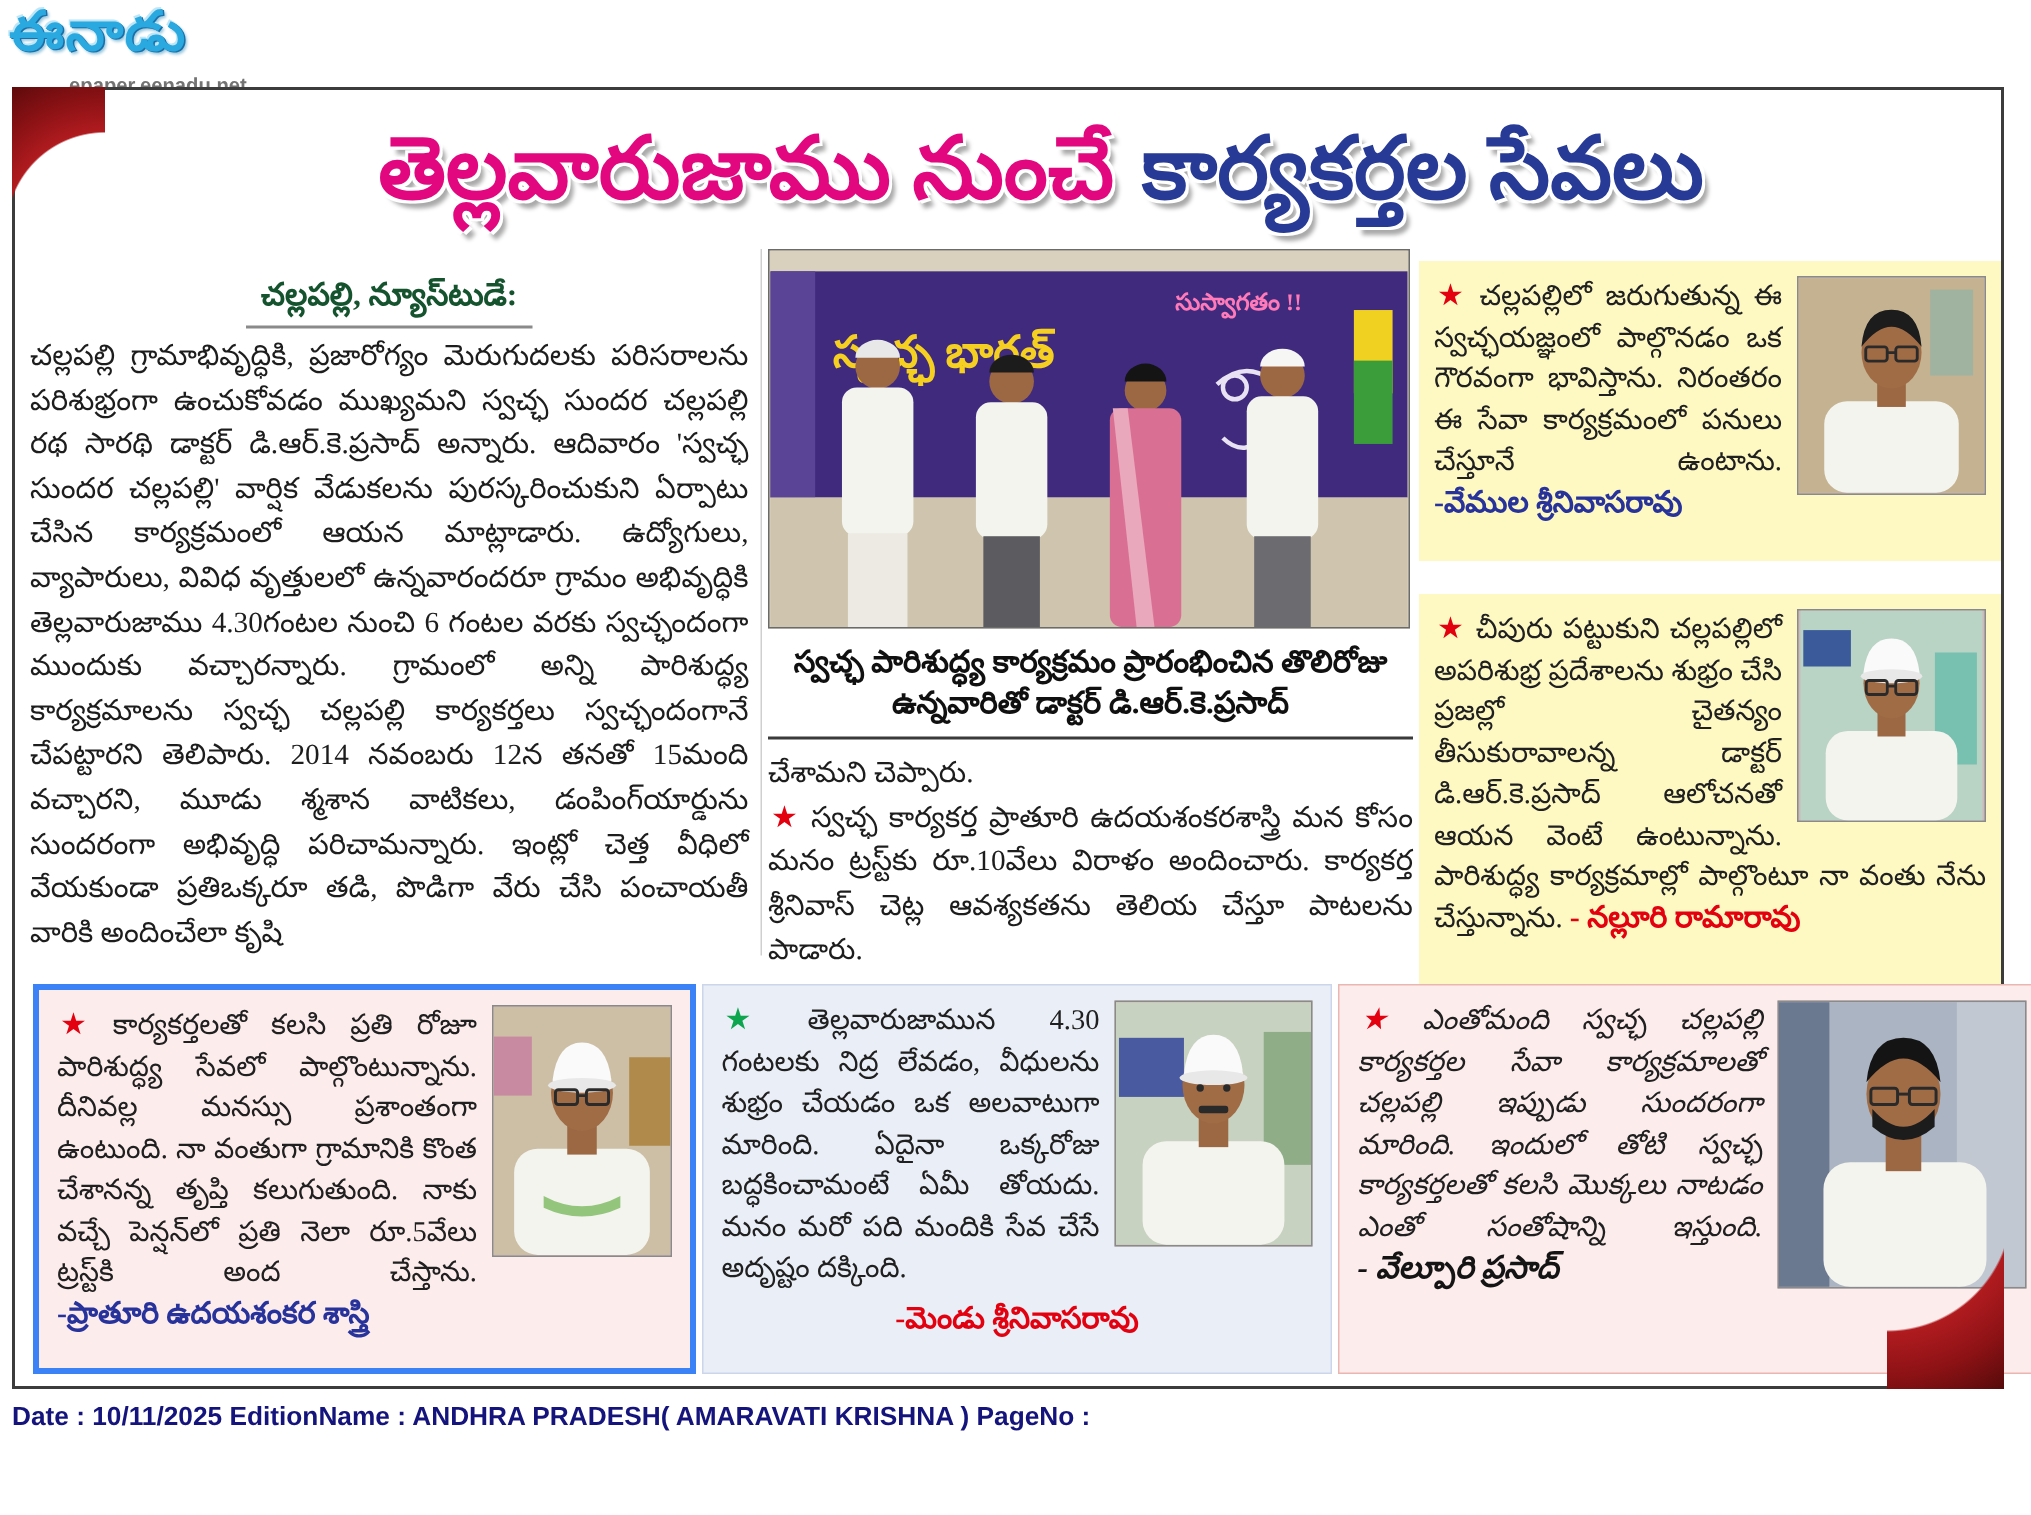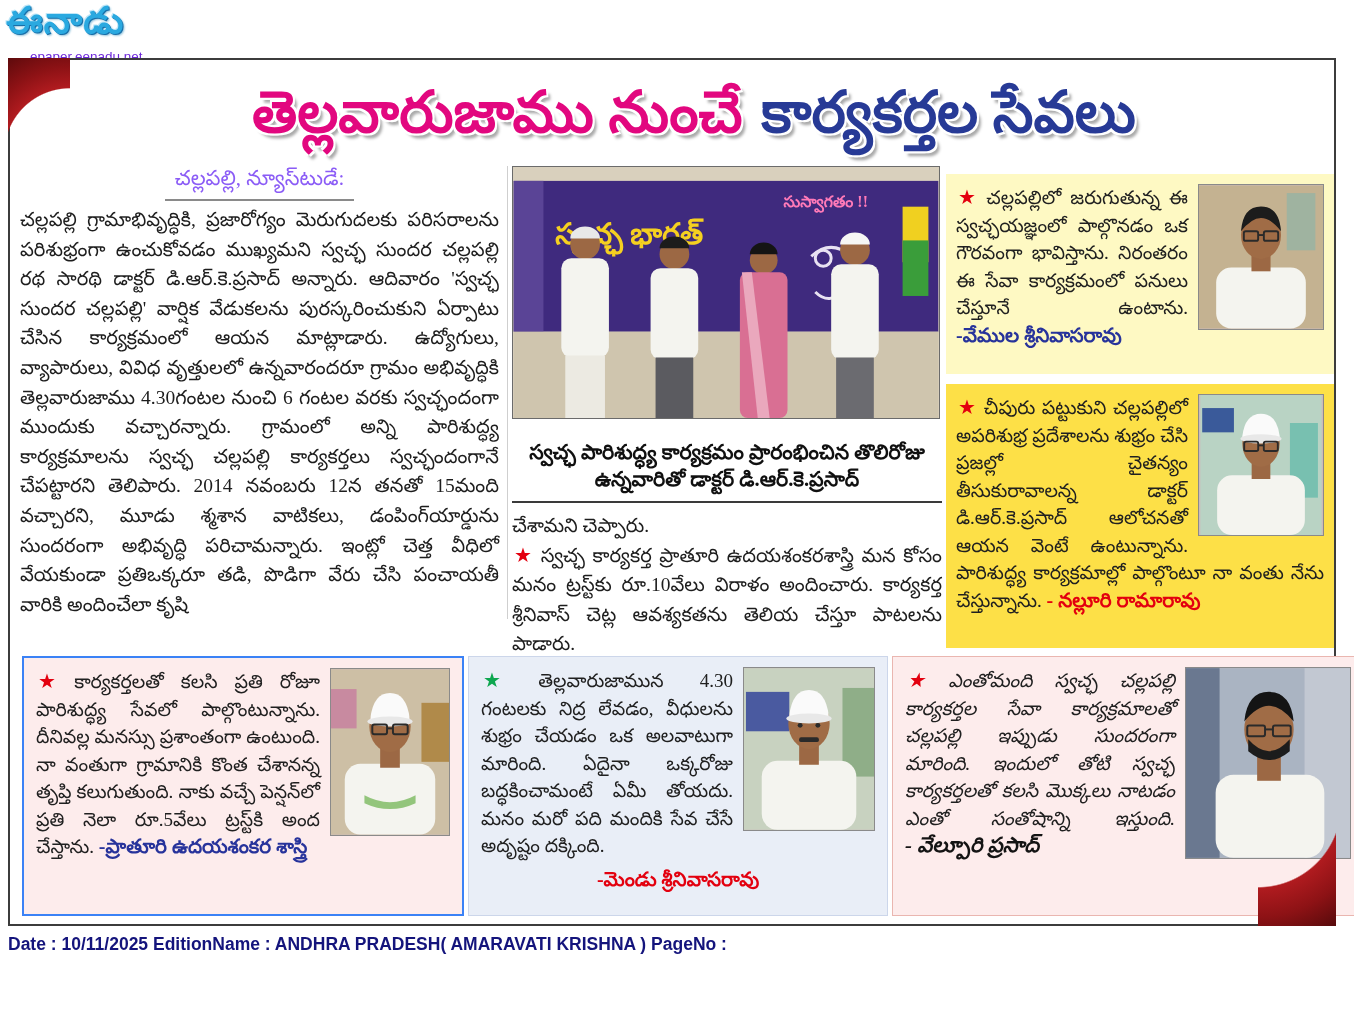--- a/index.html
+++ b/index.html
@@ -4,22 +4,22 @@
 <style>
   * { margin:0; padding:0; box-sizing:border-box; }
   html,body { width:1354px; height:1010px; background:#ffffff; overflow:hidden;
               font-family:"Liberation Serif", serif; }
 
   
   .masthead { position:absolute; left:6px; top:0; }
   .logo-text { font-family:"Liberation Sans", sans-serif; font-weight:800; font-size:37px;
                color:#2aa9e0; letter-spacing:1px;
                text-shadow:1px 1px 0 #1a6fa8, -1px -1px 0 #bfe6f7, 2px 2px 2px #9bc8de; }
-  .logo-url { font-family:"Liberation Sans", sans-serif; font-weight:normal; font-size:13.5px;
-              color:#6d28d9; margin-left:24px; margin-top:-2px; }
+  .logo-url { font-family:"Liberation Sans", sans-serif; font-weight:bold; font-size:13.5px;
+              color:#737373; margin-left:40px; margin-top:-2px; }
 
   
   .article { position:absolute; left:8px; top:58px; width:1328px; height:868px;
              background:#fff; border:2px solid #3c3c3c; }
 
   .curl-tl { position:absolute; left:-2px; top:-2px; width:62px; height:96px; z-index:30;
              background:radial-gradient(circle at 100% 100%, rgba(0,0,0,0) 57%, #b01b1f 58%, #8d1215 76%, #5e0a0c 100%); }
   .curl-br { position:absolute; right:-2px; bottom:-2px; width:78px; height:122px; z-index:30;
              background:radial-gradient(circle at 0% 0%, rgba(0,0,0,0) 57%, #b01b1f 58%, #8d1215 78%, #560a0b 100%); }
 
@@ -27,39 +27,39 @@
   .headline { position:absolute; top:10px; left:0; width:100%; text-align:center;
               font-weight:bold; font-size:58px; line-height:86px; white-space:nowrap;
               text-shadow:-2px -2px 0 #fff, 2px -2px 0 #fff, -2px 2px 0 #fff, 2px 2px 0 #fff, 4px 5px 3px #a9a9a9; }
   .headline .hl-pink { color:#e2077f;margin-left:44px; }
   .headline .hl-blue { color:#273a96; margin-left:4px; }
 
   
   .col-left { position:absolute; left:10px; top:106px; width:488px; padding-right:8px;
               border-right:1px solid #cfcfcf; }
   .dateline-wrap { text-align:center; }
-  .dateline { display:inline-block; font-weight:normal; font-size:21px; color:#8b5cf6;
-              border-bottom:2px solid #8a8a8a; padding:0 10px 4px; }
+  .dateline { display:inline-block; font-weight:bold; font-size:21px; color:#14532d;
+              border-bottom:2px solid #8a8a8a; padding:0 10px 4px;margin-top:18px; }
   .body-text { margin-top:4px; font-size:19.5px; line-height:29.6px; text-align:justify; color:#1d1d1d; }
 
   .col-center { position:absolute; left:502px; top:106px; width:430px; }
   .main-photo { width:428px; height:253px; border:1px solid #6b6b6b; display:block; background:#d9d0bd; }
-  .caption { padding:20px 6px 4px; font-size:20.5px; font-weight:bold; text-align:center;
+  .caption { padding:10px 6px 4px; font-size:20.5px; font-weight:bold; text-align:center;
              line-height:27px; color:#101010; }
   .caption-rule { border:0; border-top:2px solid #3a3a3a; margin:4px 0 8px; }
   .center-text { font-size:19.5px; line-height:29.6px; text-align:justify; color:#1d1d1d; }
 
   .col-right { position:absolute; left:936px; top:114px; width:388px; }
   .quote-box { font-size:19px; line-height:27.5px; text-align:justify; color:#202020; }
   .box1 { background:#fef9c3; padding:10px 10px 8px; min-height:200px; }
-  .box2 { background:#fde047; padding:10px 10px 8px; margin-top:10px; min-height:264px; }
+  .box2 { background:#fef9c3; padding:10px 10px 8px; margin-top:22px; min-height:264px; }
 
   .bottom-box { position:absolute; top:596px; height:260px; padding:10px 12px;
                 font-size:19px; line-height:27.5px; text-align:justify; color:#202020; }
-  .boxA { left:12px;  width:442px; background:#fdecec; border:2px solid #3b82f6; }
+  .boxA { left:12px;  width:442px; background:#fdecec; border:4px solid #3b82f6; }
   .boxB { left:458px; width:420px; background:#e9eef7; border:1px solid #ccd6ea; }
   .boxC { left:882px; width:472px; background:#fdecec; border:1px solid #eab6b0;font-style:italic; }
 
   .pfloat { float:right; border:1px solid #8a8a8a; margin:0 0 6px 10px; background:#cbb; }
   .ph-box1 { width:126px; height:146px; }
   .ph-box2 { width:126px; height:142px; }
   .ph-boxA { width:120px; height:168px; }
   .ph-boxB { width:132px; height:164px; }
   .ph-boxC { width:166px; height:192px; }
 

